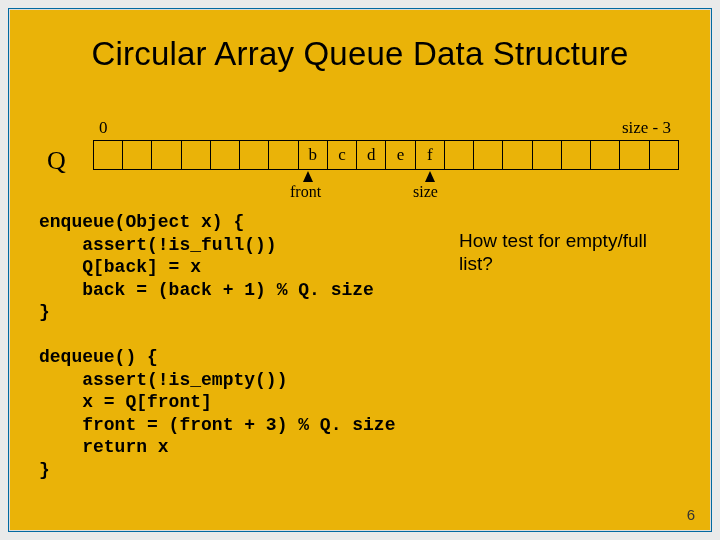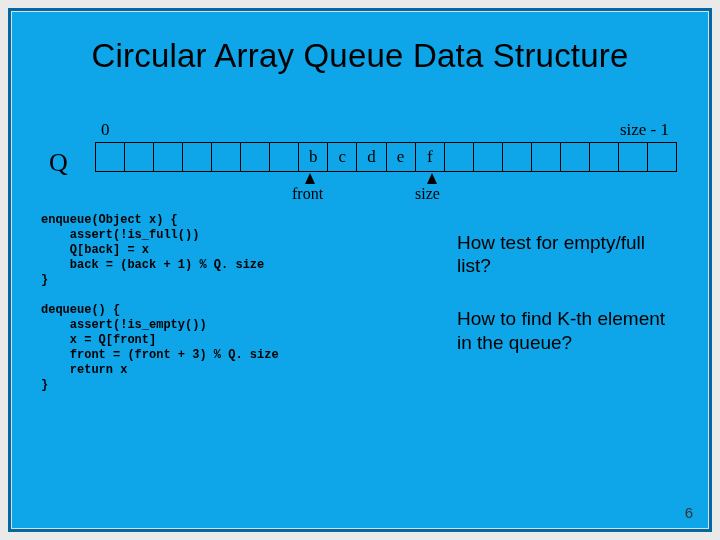--- a/index.html
+++ b/index.html
@@ -11,22 +11,22 @@
     font-family: Arial, Helvetica, sans-serif;
     color: #000;
     position: relative;
   }
   .slide {
     position: absolute;
     top: 8px;
     left: 8px;
     right: 8px;
     bottom: 8px;
-    background: #0ea5e9;
-    border: 3px solid #0369a1;
+    background: #eab308;
+    border: 1px solid #0369a1;
     box-shadow: inset 0 0 0 1px #ddd;
   }
   .title {
     font-size: 33px;
     font-weight: 400;
     text-align: center;
     margin-top: 26px;
     letter-spacing: 0.2px;
   }
   .diagram {
@@ -92,21 +92,21 @@
   }
   .ptr-label.front { left: 243px; }
   .ptr-label.back  { left: 366px; }
 
   .code {
     position: absolute;
     left: 30px;
     top: 202px;
     width: 410px;
     font-family: "Courier New", monospace;
-    font-size: 12px;
+    font-size: 18px;
     line-height: 1.25;
     font-weight: bold;
     white-space: pre;
   }
   .questions {
     position: absolute;
     right: 28px;
     top: 220px;
     width: 256px;
     font-family: Arial, Helvetica, sans-serif;
@@ -129,21 +129,21 @@
 </head>
 <body>
 
 <div class="slide">
 
   <div class="title">Circular Array Queue Data Structure</div>
 
   <div class="diagram">
     <div class="q-label">Q</div>
     <div class="lbl0">0</div>
-    <div class="lblsz">size - 1</div>
+    <div class="lblsz">size - 3</div>
 
     <table class="arr">
       <tbody>
           <tr>
         <td></td>
         <td></td>
         <td></td>
         <td></td>
         <td></td>
         <td></td>
@@ -179,17 +179,16 @@
 
 <span>dequeue() {
     assert(!is_empty())
     x = Q[front]
     front = (front + 3) % Q. size
     return x
 }</span></div>
 
   <div class="questions">
     <div class="q">How test for empty/full list?</div>
-    <div class="q">How to find K-th element in the queue?</div>
   </div>
 
   <div class="pagenum">6</div>
 </div>
 
 </body></html>

